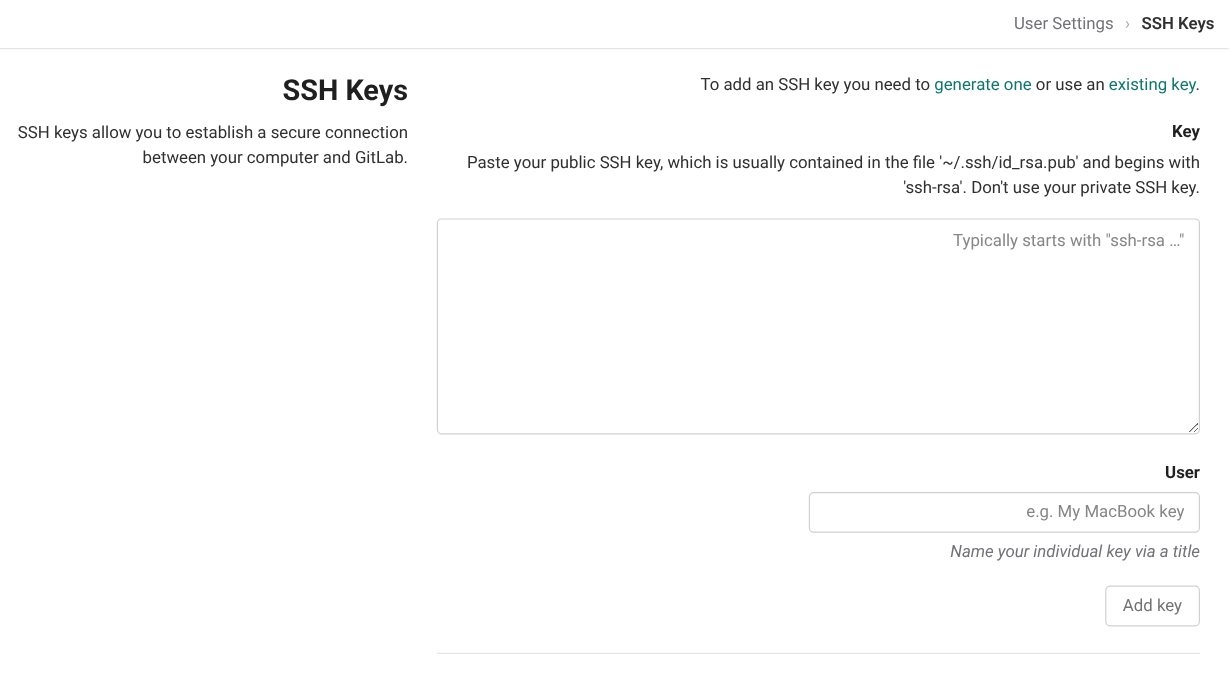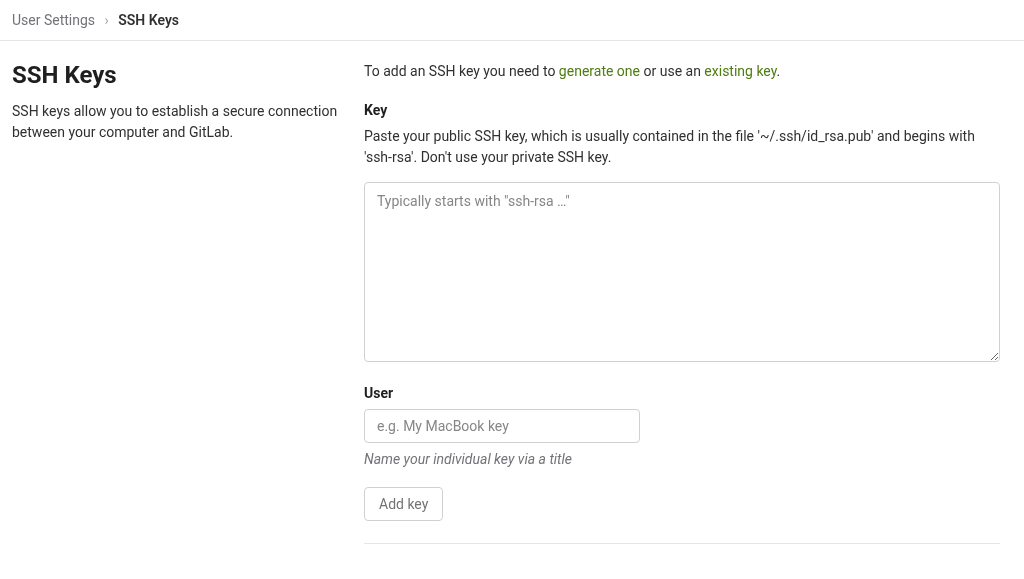--- a/index.html
+++ b/index.html
@@ -1,18 +1,19 @@
 <!DOCTYPE html>
 <html><head>
   <meta charset="utf-8">
   <style>
     * {
       box-sizing: border-box;
       margin: 0;
       padding: 0;
+      text-align: right;
     }
     body {
       font-family: -apple-system, BlinkMacSystemFont, "Segoe UI", Roboto, "Helvetica Neue", Arial, sans-serif;
       font-size: 14px;
       color: #303030;
       background: #fff;
       width: 1024px;
     }
     .breadcrumb {
       padding: 12px 12px;
@@ -62,21 +63,21 @@
       color: #1f1f1f;
       margin-bottom: 10px;
     }
     .instruction {
       font-size: 14px;
       color: #303030;
       margin-bottom: 20px;
       line-height: 1.5;
     }
     .instruction a {
-      color: #4d7c0f;
+      color: #0f766e;
       text-decoration: none;
     }
     .field-label {
       font-size: 14px;
       font-weight: 700;
       color: #1f1f1f;
       margin-bottom: 8px;
       display: block;
     }
     .field-desc {
@@ -93,21 +94,21 @@
       border-radius: 4px;
       font-family: inherit;
       font-size: 14px;
       resize: vertical;
       color: #303030;
     }
     .key-textarea::placeholder {
       color: #868686;
     }
     .title-input {
-      width: 276px;
+      width: 326px;
       padding: 8px 12px;
       border: 1px solid #d1d1d1;
       border-radius: 4px;
       font-family: inherit;
       font-size: 14px;
       color: #303030;
     }
     .title-input::placeholder {
       color: #868686;
     }

